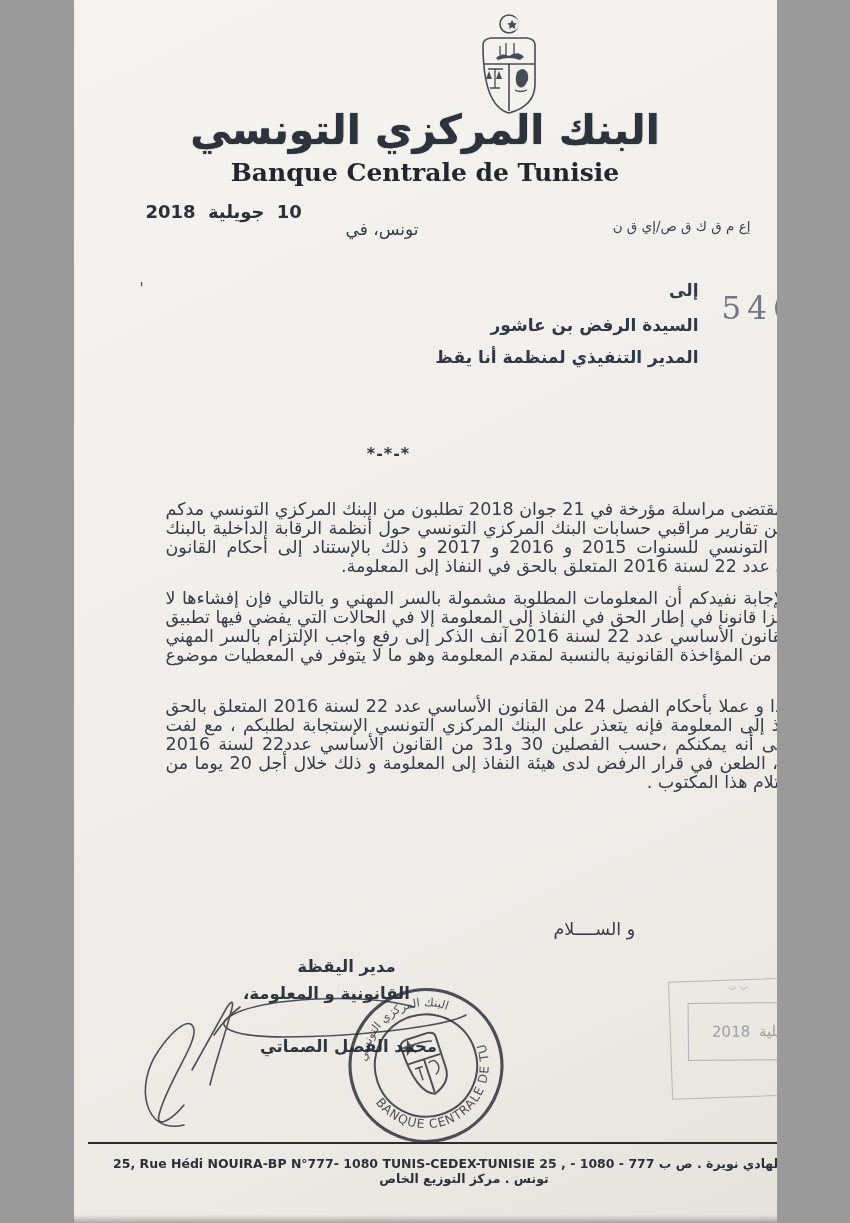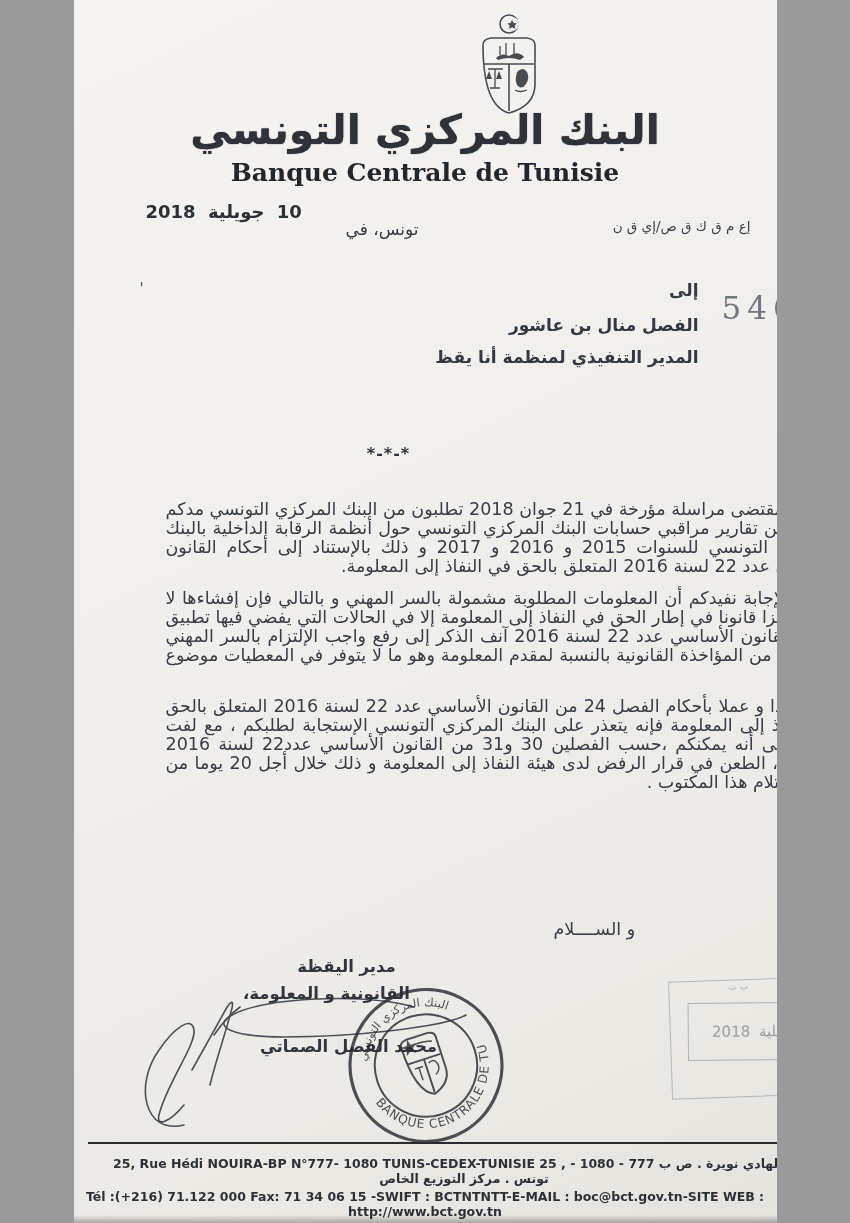--- a/index.html
+++ b/index.html
@@ -88,21 +88,21 @@
   <div class="abs ar-title rtl">البنك المركزي التونسي</div>
   <div class="abs fr-title">Banque Centrale de Tunisie</div>
 
   <div class="abs ref-code rtl">إع م ق ك ق ص/إي ق ن</div>
   <div class="abs place rtl">تونس، في</div>
   <div class="abs date-stamp rtl">10 جويلية 2018</div>
   <div class="abs stray-mark">'</div>
 
   <div class="abs to-block rtl">
     <div class="to-label">إلى</div>
-    <div class="recip-name">الفصل منال بن عاشور</div>
+    <div class="recip-name">السيدة الرفض بن عاشور</div>
     <div class="recip-title">المدير التنفيذي لمنظمة أنا يقظ</div>
   </div>
   <div class="abs reg-number">54632</div>
 
   <div class="abs separator">*-*-*</div>
 
   <div class="abs body-text rtl">
     <p class="indent">بمقتضى مراسلة مؤرخة في 21 جوان 2018 تطلبون من البنك المركزي التونسي مدكم بنسخة من تقارير مراقبي حسابات البنك المركزي التونسي حول أنظمة الرقابة الداخلية بالبنك المركزي التونسي للسنوات 2015 و 2016 و 2017 و ذلك بالإستناد إلى أحكام القانون الأساسي عدد 22 لسنة 2016 المتعلق بالحق في النفاذ إلى المعلومة.</p>
     <p class="indent">للإجابة نفيدكم أن المعلومات المطلوبة مشمولة بالسر المهني و بالتالي فإن إفشاءها لا يكون جائزا قانونا في إطار الحق في النفاذ إلى المعلومة إلا في الحالات التي يفضي فيها تطبيق أحكام القانون الأساسي عدد 22 لسنة 2016 آنف الذكر إلى رفع واجب الإلتزام بالسر المهني و الإعفاء من المؤاخذة القانونية بالنسبة لمقدم المعلومة وهو ما لا يتوفر في المعطيات موضوع الطلب.</p>
     <p class="indent">لذا و عملا بأحكام الفصل 24 من القانون الأساسي عدد 22 لسنة 2016 المتعلق بالحق في النفاذ إلى المعلومة فإنه يتعذر على البنك المركزي التونسي الإستجابة لطلبكم ، مع لفت الإنتباه إلى أنه يمكنكم ،حسب الفصلين 30 و31 من القانون الأساسي عدد22 لسنة 2016 المذكور ، الطعن في قرار الرفض لدى هيئة النفاذ إلى المعلومة و ذلك خلال أجل 20 يوما من تاريخ إستلام هذا المكتوب .</p>
@@ -156,15 +156,14 @@
       <span class="recv-date rtl">10 جويلية 2018</span>
     </div>
     <div class="recv-scribble">ـــمضا</div>
   </div>
 
   <div class="abs footer-rule"></div>
   <div class="abs footer-line1">
     <span>25, Rue Hédi NOUIRA-BP N°777- 1080 TUNIS-CEDEX-TUNISIE 25 , -</span>
     <span class="ar rtl">نهج الهادي نويرة . ص ب 777 - 1080 تونس . مركز التوزيع الخاص</span>
   </div>
-  <div class="abs footer-line2">Tél :(+216) 71.122 000 Fax: 71 34 06 15 -SWIFT : BCTNTNTT-E-MAIL : boc@bct.gov.tn-SITE WEB : http://www.bct.gov.tn</div>
 
 </div>
 
 </body></html>

